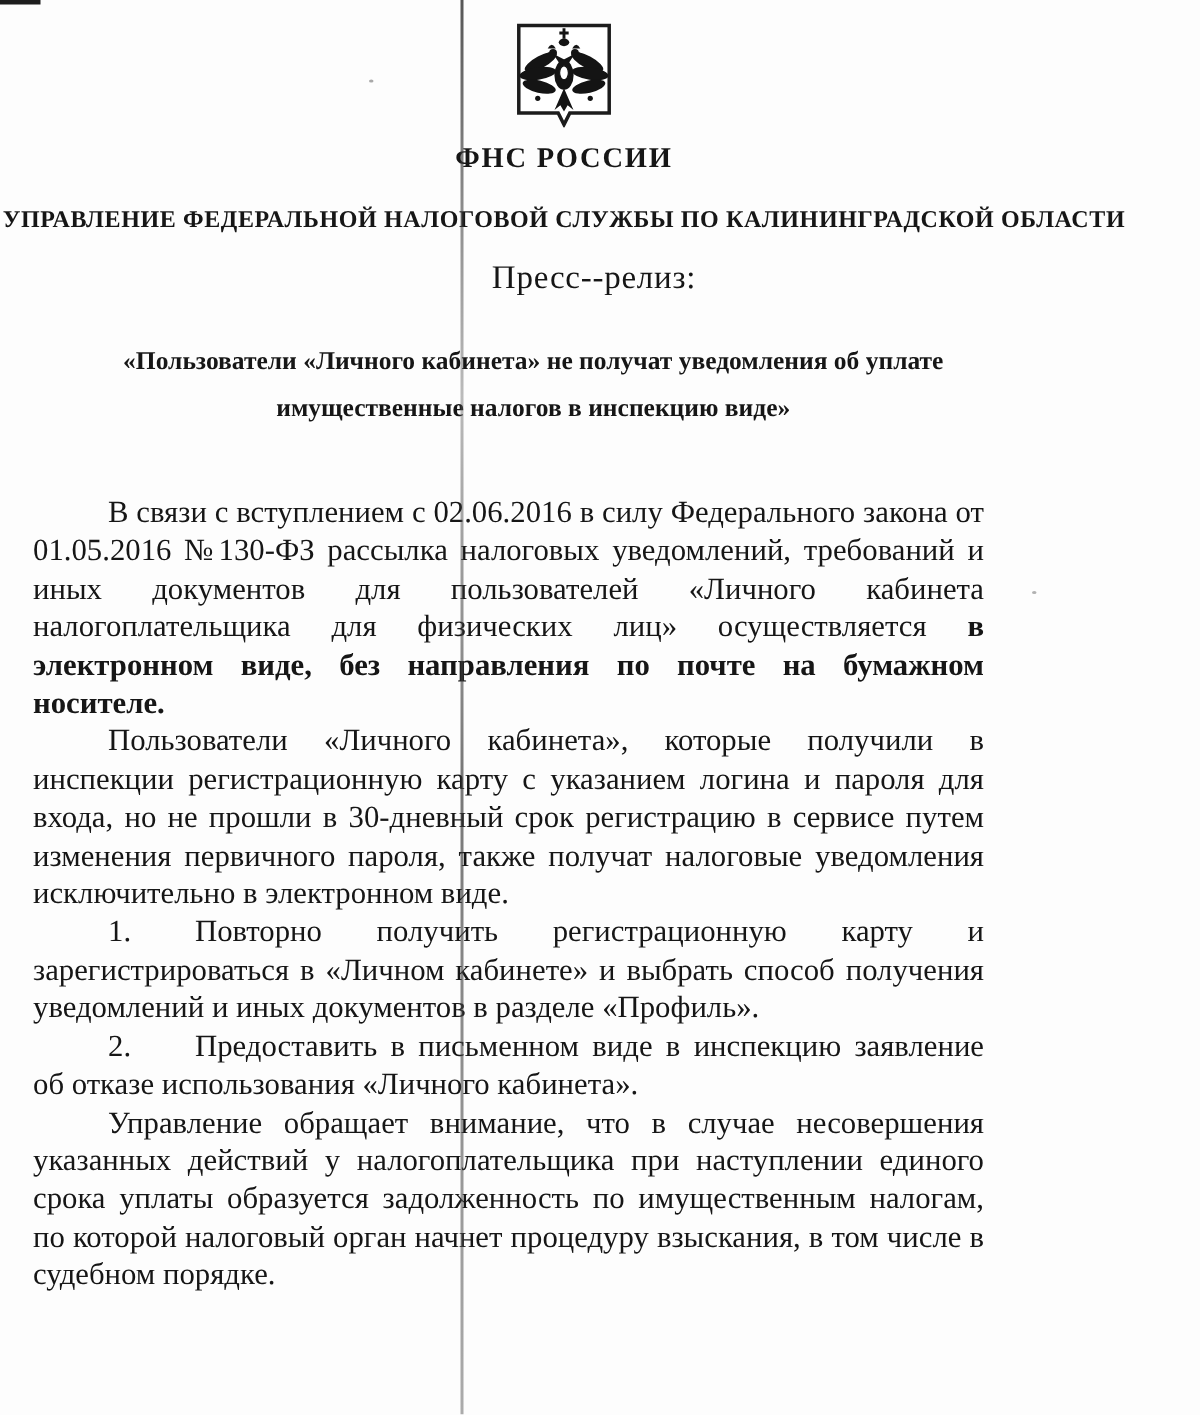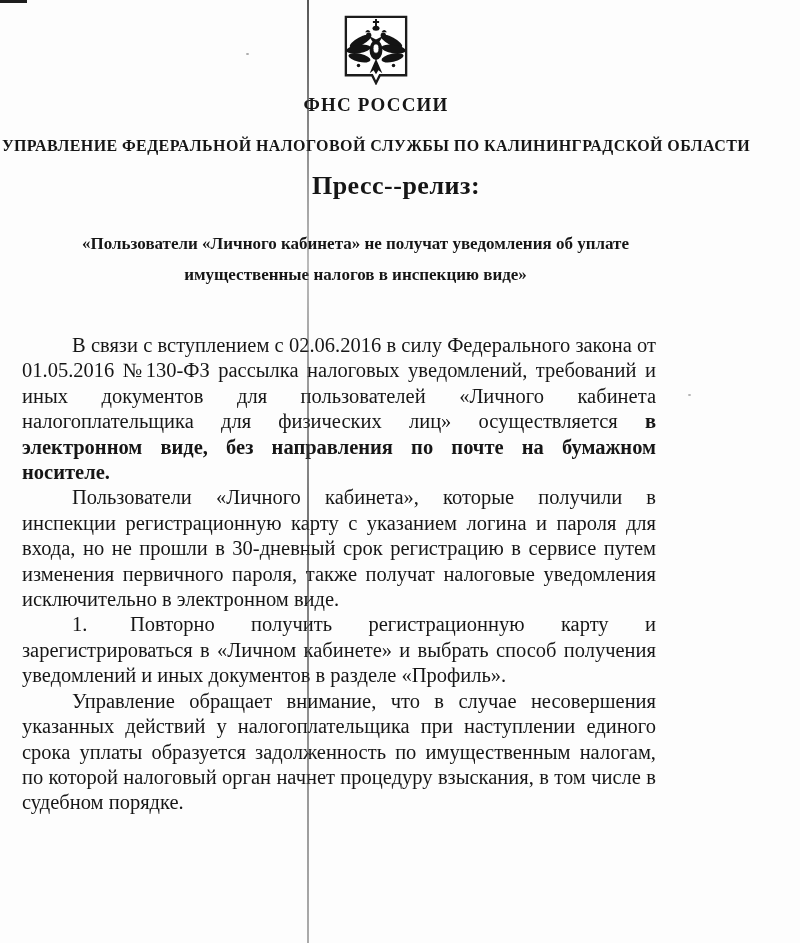--- a/index.html
+++ b/index.html
@@ -39,21 +39,21 @@
   .emblem { display: inline-block; line-height: 0; }
   .emblem svg { width: 66px; height: 70px; }
   .org-name {
     margin-top: 5px; font-weight: bold; font-size: 19px;
     letter-spacing: 1.2px;
   }
   .department {
     margin-top: 21px; font-weight: bold; font-size: 16px;
     letter-spacing: .4px; white-space: nowrap;
   }
-  .doc-type { margin-top: 16px; font-weight: bold; font-size: 26px; letter-spacing: .5px; padding-left: 40px; }
+  .doc-type { margin-top: 16px; font-weight: normal; font-size: 22px; letter-spacing: .5px; padding-left: 40px; }
 
   
   .doc-title {
     margin: 27px 30px 0 30px;
     text-align: center; font-size: 17px; font-weight: bold;
     line-height: 31px;
   }
 
   
   .content {
@@ -119,16 +119,17 @@
     <div class="department">УПРАВЛЕНИЕ ФЕДЕРАЛЬНОЙ НАЛОГОВОЙ СЛУЖБЫ ПО КАЛИНИНГРАДСКОЙ ОБЛАСТИ</div>
     <div class="doc-type">Пресс--релиз:</div>
   </header>
 
   <h1 class="doc-title"><span>«Пользователи «Личного кабинета» не получат уведомления об уплате</span><br><span>имущественные налогов в инспекцию виде»</span></h1>
 
   <main class="content">
     <p><span>В связи с вступлением с 02.06.2016 в силу Федерального закона от 01.05.2016 №130-ФЗ рассылка налоговых уведомлений, требований и иных документов для пользователей «Личного кабинета налогоплательщика для физических лиц» осуществляется</span> <b>в электронном виде, без направления по почте на бумажном носителе.</b></p>
     <p>Пользователи «Личного кабинета», которые получили в инспекции регистрационную карту с указанием логина и пароля для входа, но не прошли в 30-дневный срок регистрацию в сервисе путем изменения первичного пароля, также получат налоговые уведомления исключительно в электронном виде.</p>
     <p><span class="num">1.</span><span>Повторно получить регистрационную карту и зарегистрироваться в «Личном кабинете» и выбрать способ получения уведомлений и иных документов в разделе «Профиль».</span></p>
+    <p><span class="num">2.</span><span>Предоставить в письменном виде в инспекцию заявление об отказе использования «Личного кабинета».</span></p>
     <p>Управление обращает внимание, что в случае несовершения указанных действий у налогоплательщика при наступлении единого срока уплаты образуется задолженность по имущественным налогам, по которой налоговый орган начнет процедуру взыскания, в том числе в судебном порядке.</p>
   </main>
 
 </div>
 
 </body></html>

